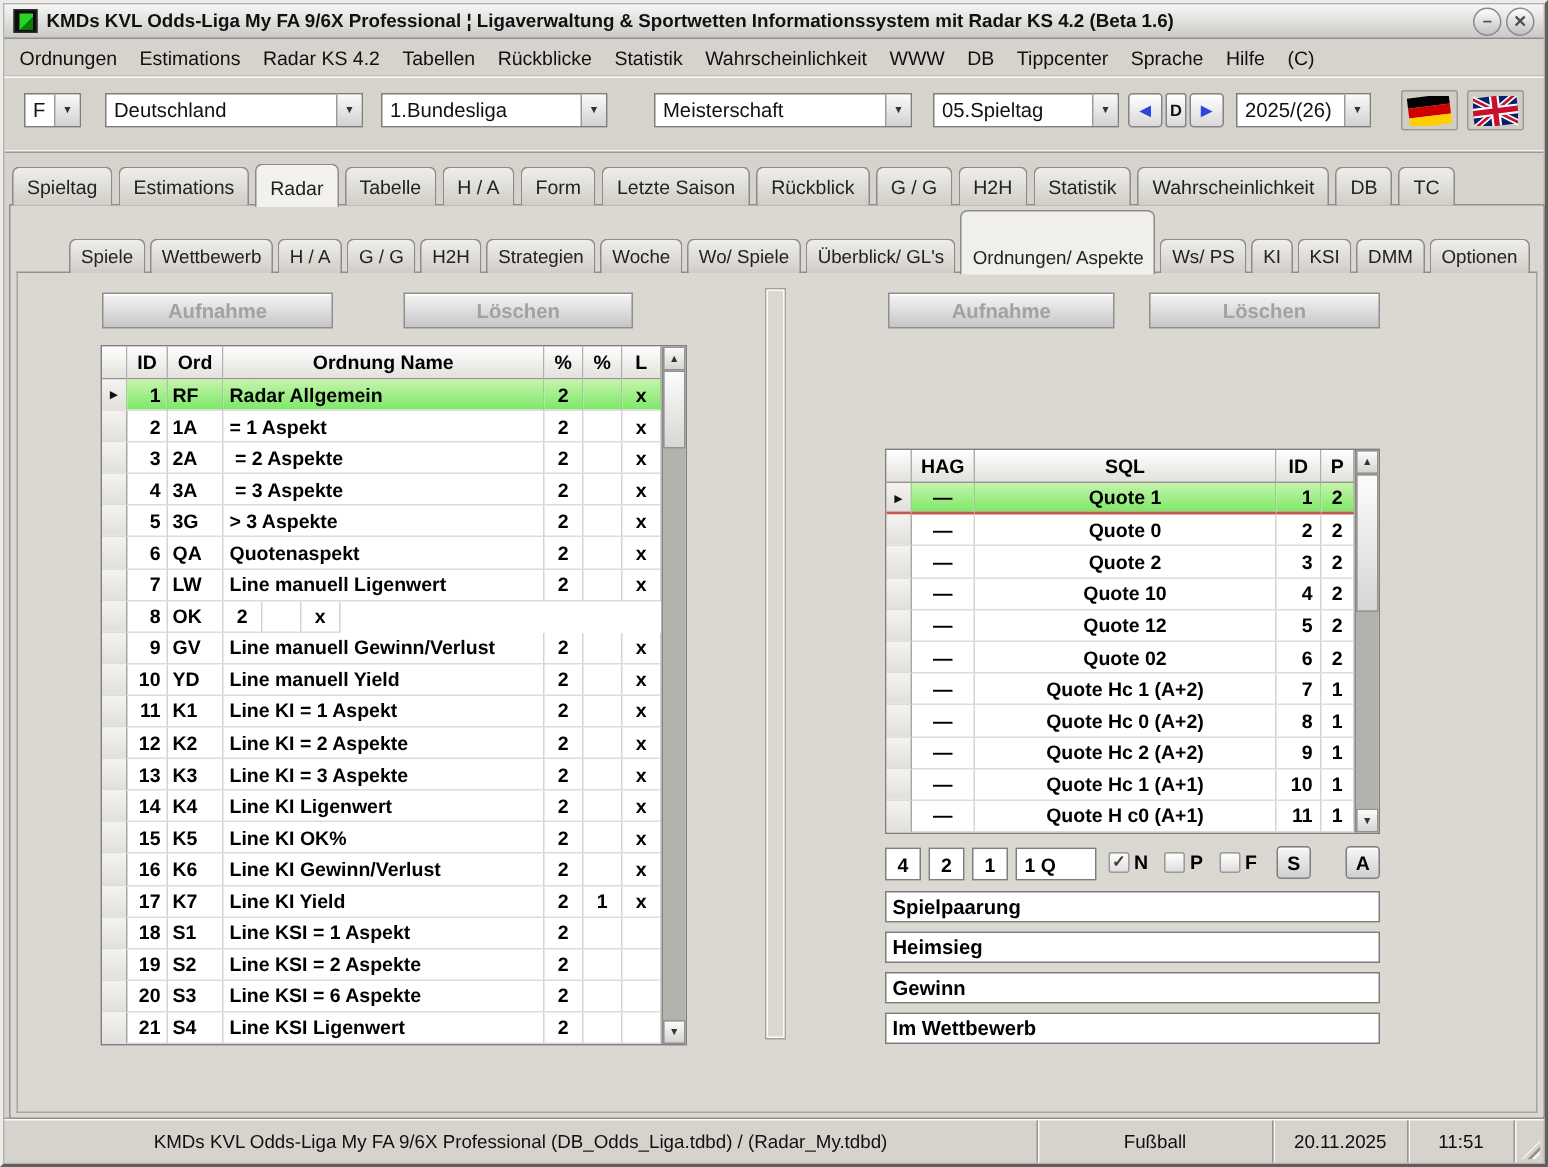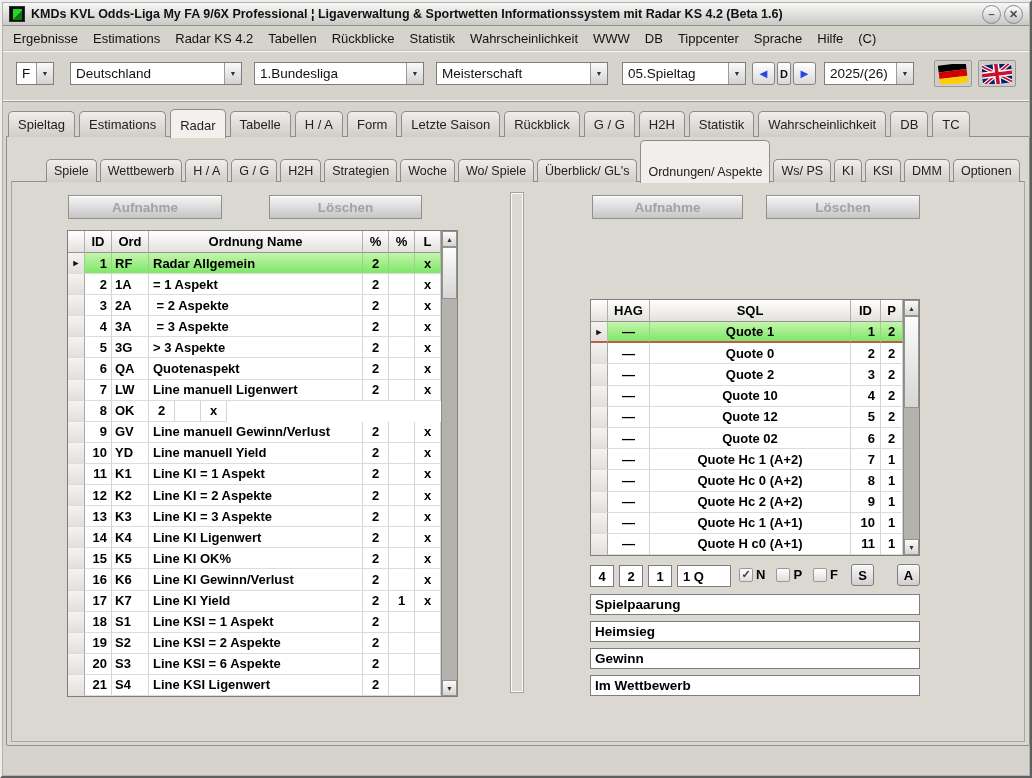--- a/index.html
+++ b/index.html
@@ -143,21 +143,21 @@
   <div class="abs titlebar">
     <div class="app-icon">
         <div class="ai-inner"></div>
       </div>
     <div class="title-text">KMDs KVL Odds-Liga My FA 9/6X Professional  ¦  Ligaverwaltung &amp; Sportwetten Informationssystem mit Radar KS 4.2 (Beta 1.6)</div>
     <div class="win-ctrl">–</div>
     <div class="win-ctrl">✕</div>
   </div>
 
   <div class="abs menubar">
-      <span class="menu-item">Ergebnisse</span>
+      <span class="menu-item">Ordnungen</span>
       <span class="menu-item">Estimations</span>
       <span class="menu-item">Radar KS 4.2</span>
       <span class="menu-item">Tabellen</span>
       <span class="menu-item">Rückblicke</span>
       <span class="menu-item">Statistik</span>
       <span class="menu-item">Wahrscheinlichkeit</span>
       <span class="menu-item">WWW</span>
       <span class="menu-item">DB</span>
       <span class="menu-item">Tippcenter</span>
       <span class="menu-item">Sprache</span>
@@ -168,21 +168,21 @@
   <div class="abs toolbar"></div>
 
   <div class="abs combo" style="left:14px;top:60px;width:38px;">
     <span class="ctext">F</span>
     <span class="cbtn">▼</span>
   </div>
   <div class="abs combo" style="left:68px;top:60px;width:172px;">
     <span class="ctext">Deutschland</span>
     <span class="cbtn">▼</span>
   </div>
-  <div class="abs combo" style="left:252px;top:60px;width:170px;">
+  <div class="abs combo" style="left:252px;top:60px;width:151px;">
     <span class="ctext">1.Bundesliga</span>
     <span class="cbtn">▼</span>
   </div>
   <div class="abs combo" style="left:434px;top:60px;width:172px;">
     <span class="ctext">Meisterschaft</span>
     <span class="cbtn">▼</span>
   </div>
   <div class="abs combo" style="left:620px;top:60px;width:124px;">
     <span class="ctext">05.Spieltag</span>
     <span class="cbtn">▼</span>
@@ -616,14 +616,21 @@
       <div class="mini-btn">A</div>
     </div>
 
   <div class="abs" style="left:588px;top:592px;width:330px;z-index:5;">
       <div class="tfield">Spielpaarung</div>
       <div class="tfield">Heimsieg</div>
       <div class="tfield">Gewinn</div>
       <div class="tfield">Im Wettbewerb</div>
     </div>
 
+  <div class="abs statusbar">
+    <div class="st-sec st-main">KMDs KVL Odds-Liga My FA 9/6X Professional  (DB_Odds_Liga.tdbd) / (Radar_My.tdbd)</div>
+    <div class="st-sec st-sport">Fußball</div>
+    <div class="st-sec st-date">20.11.2025</div>
+    <div class="st-sec st-time">11:51</div>
+    <div class="st-sec grip"></div>
+  </div>
 
 </div>
 
 </body></html>

